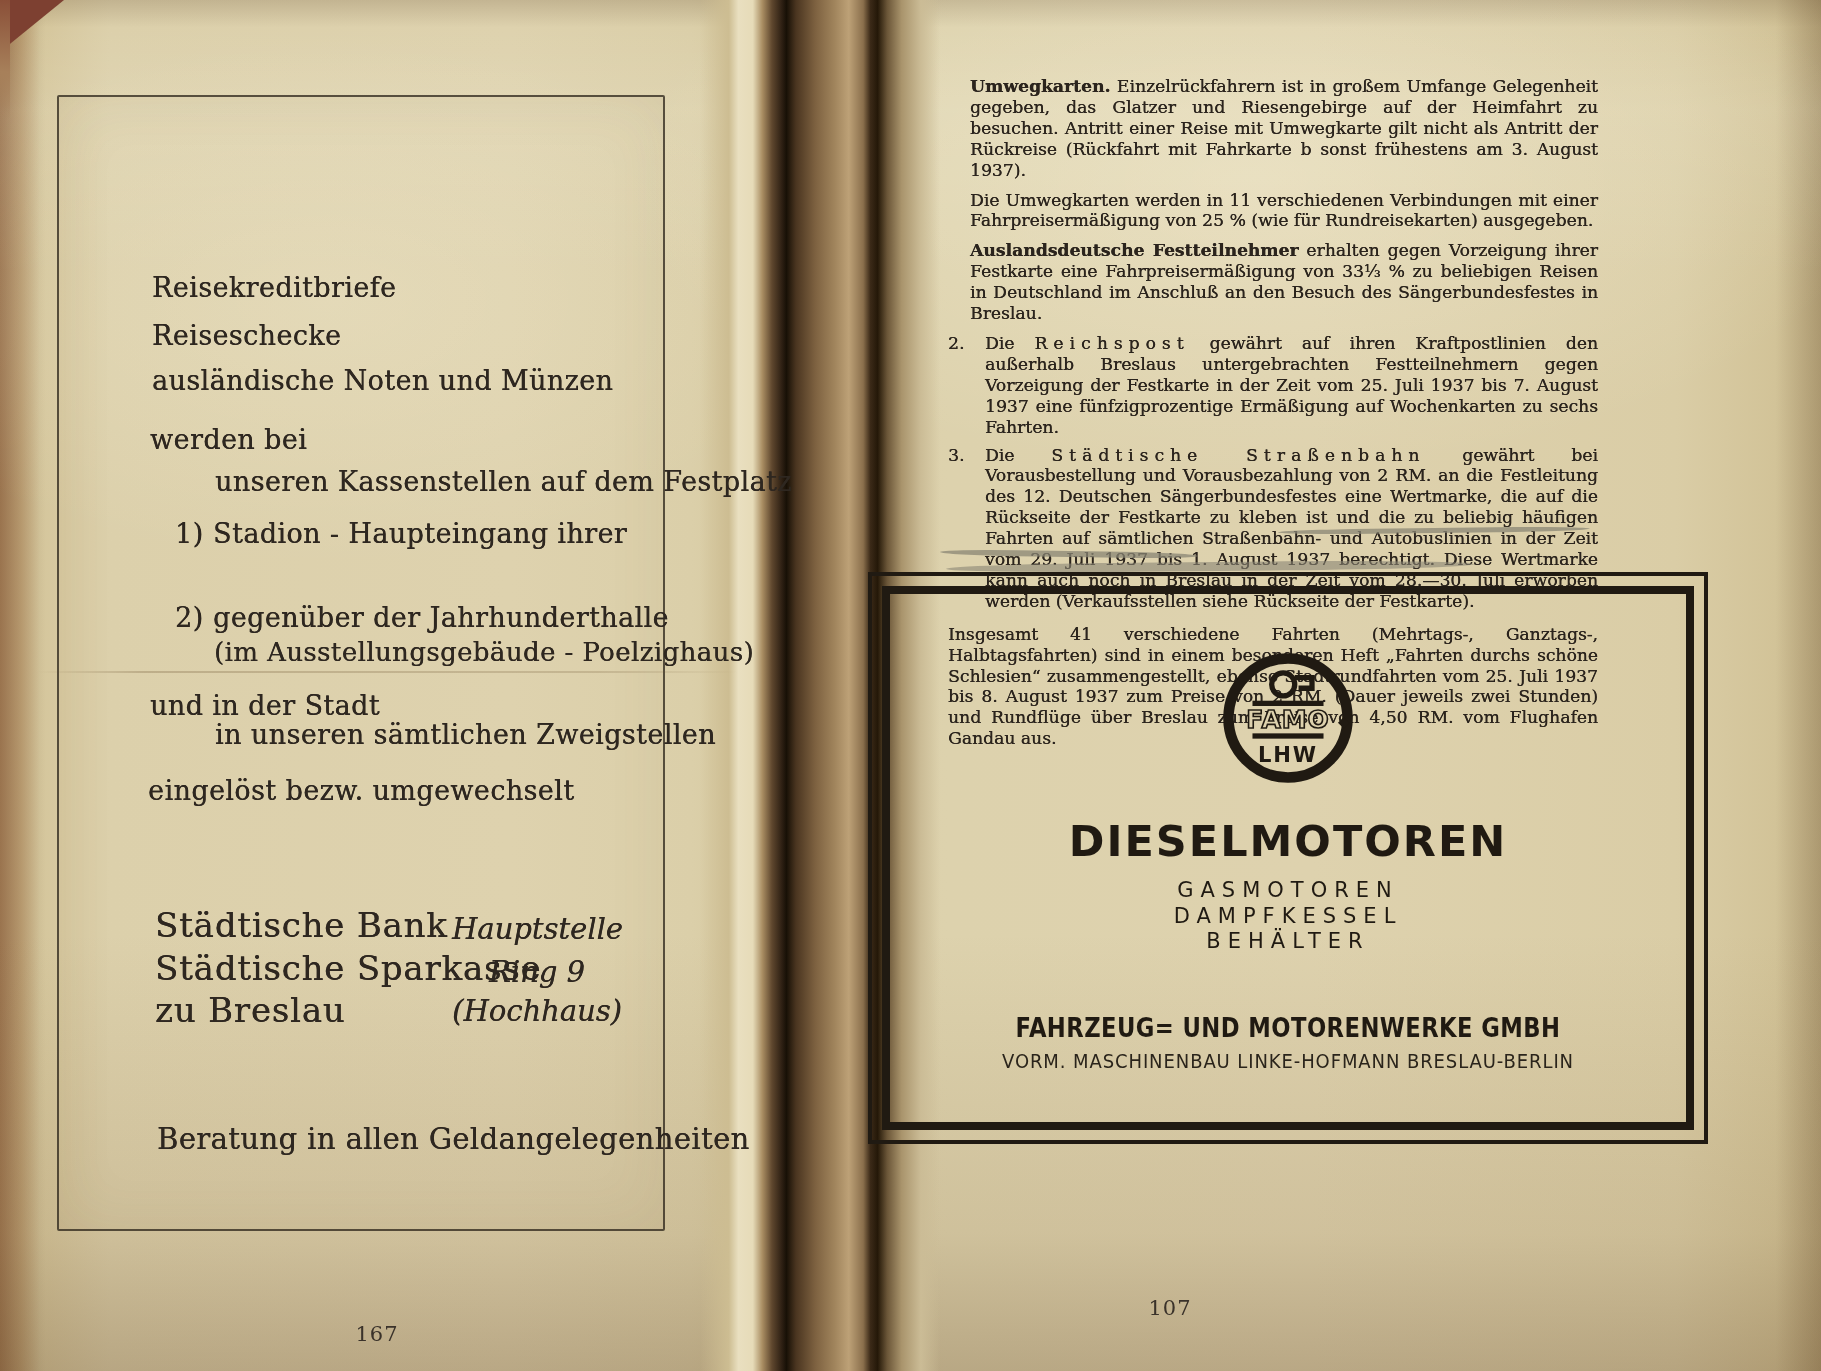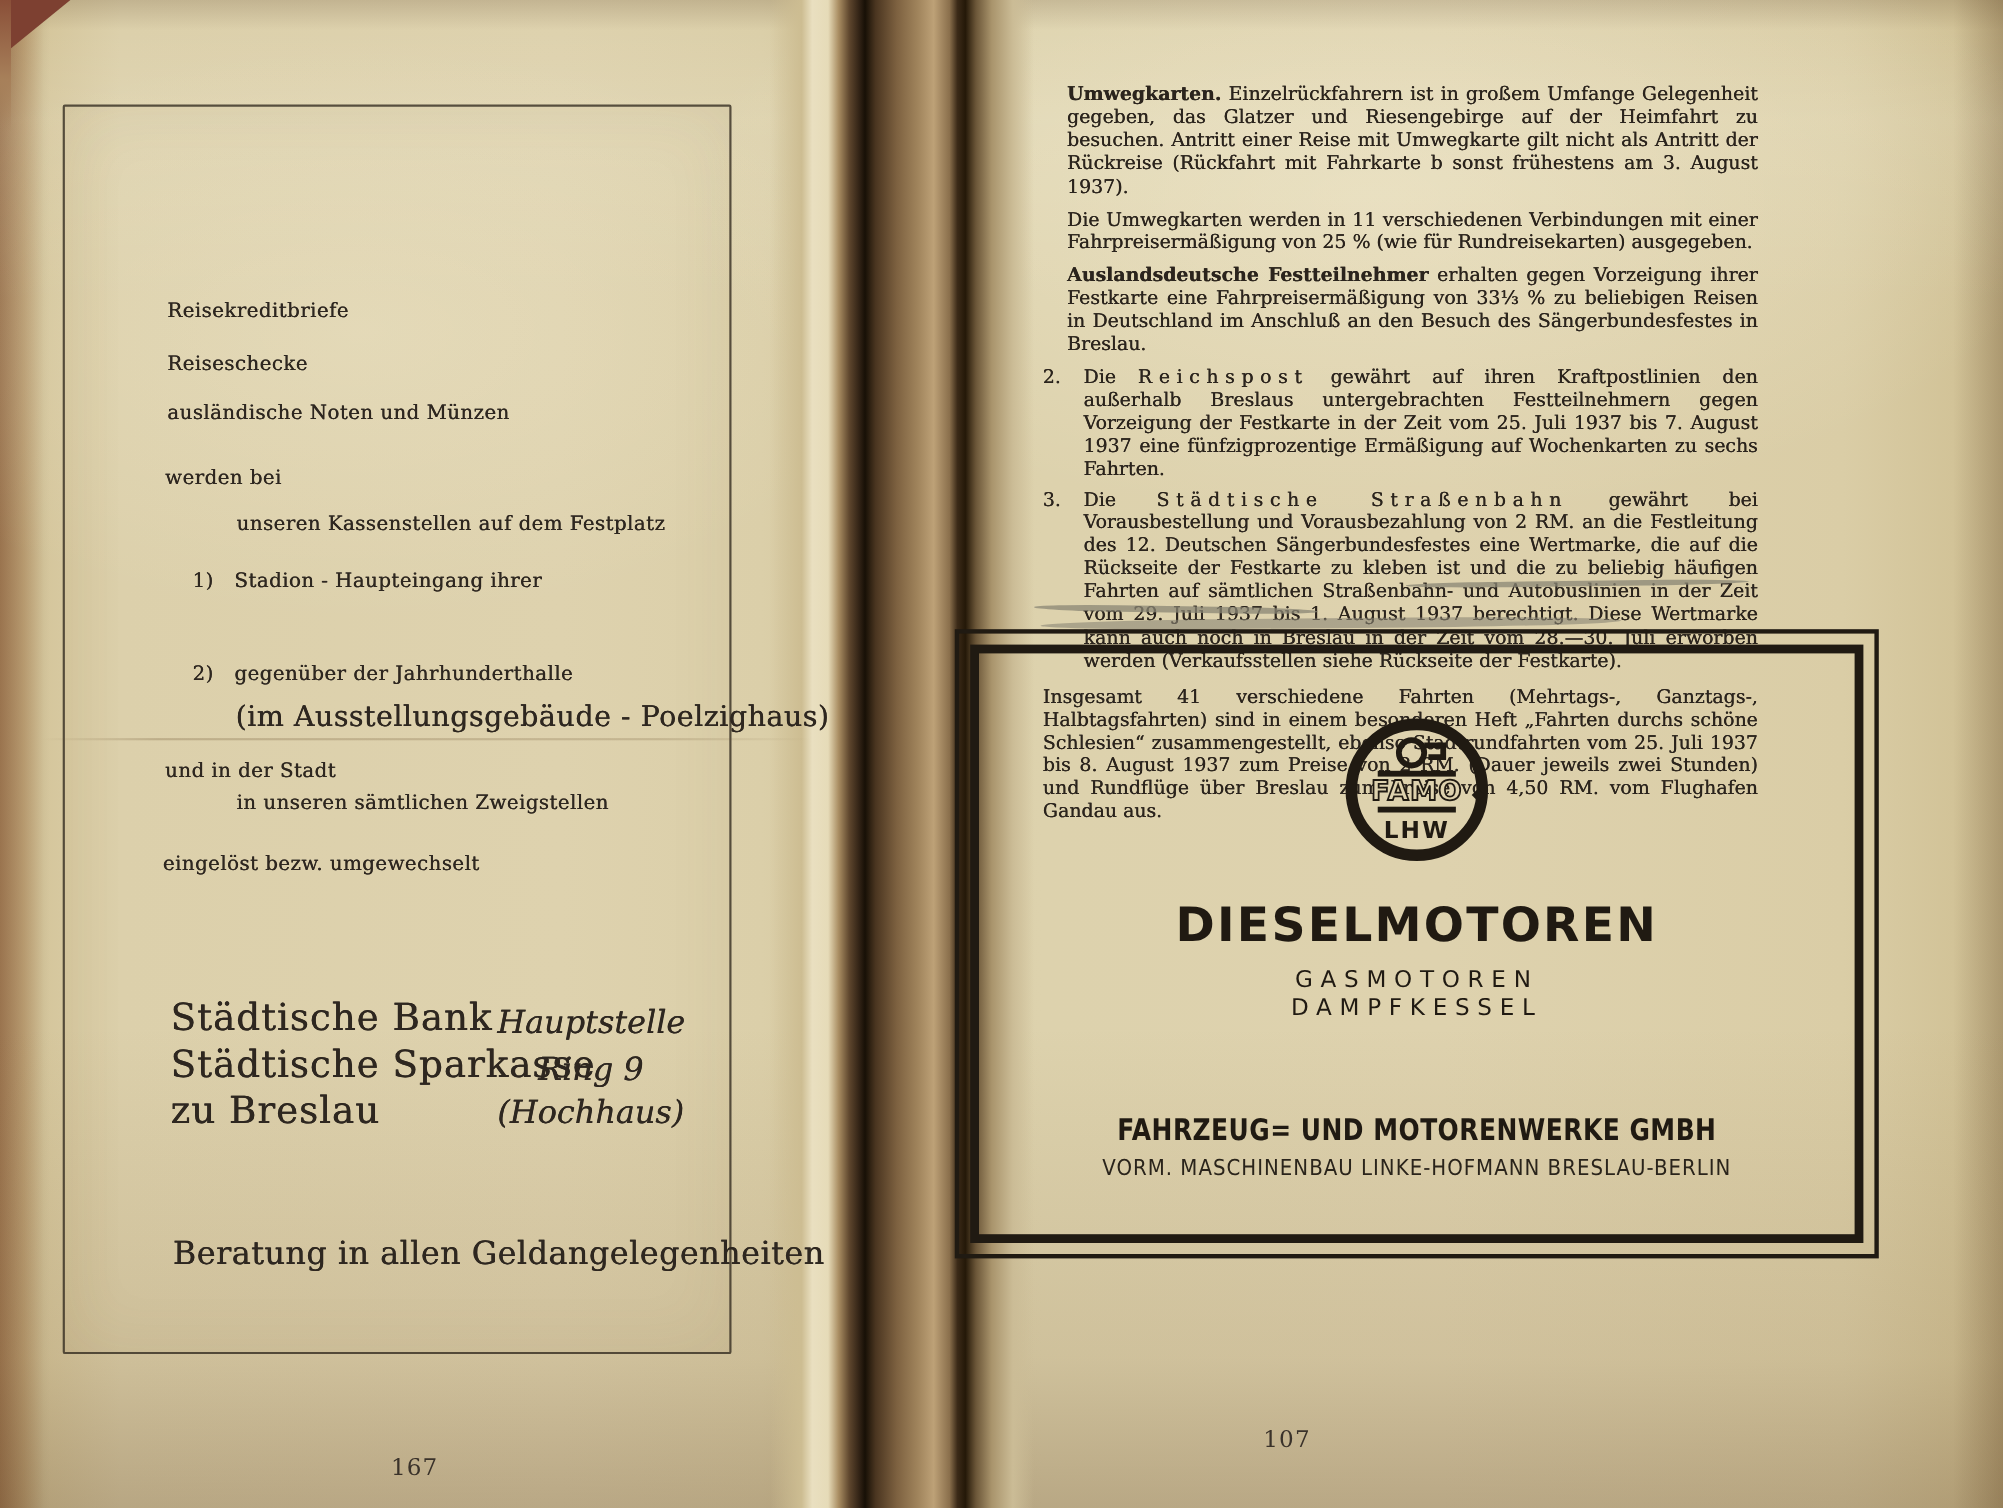--- a/index.html
+++ b/index.html
@@ -28,21 +28,21 @@
   .page{position:absolute;top:0;height:100%;}
   .page-left{left:0;width:740px;}
   .page-right{left:900px;width:921px;}
 
   
   .ad-frame{position:absolute;left:57px;top:95px;width:604px;height:1132px;
         border:2px solid rgba(48,40,28,.78);border-radius:2px;
         box-shadow:inset 0 0 60px rgba(120,90,50,.08);}
   .crease-h{position:absolute;left:38px;top:671px;width:700px;height:2px;
         background:linear-gradient(90deg,rgba(110,85,50,0),rgba(110,85,50,.28) 15%,rgba(110,85,50,.22) 80%,rgba(110,85,50,0));}
-  .lp-line{position:absolute;font-size:18px;letter-spacing:.4px;white-space:nowrap;
+  .lp-line{position:absolute;font-size:27px;letter-spacing:.4px;white-space:nowrap;
         color:#2e2720;text-shadow:.3px 0 0 #2e2720;}
   .lp-sub{font-size:26px;}
   .lp-bank{font-size:34px;letter-spacing:.8px;}
   .lp-addr{position:absolute;left:452px;width:170px;text-align:center;font-size:29px;white-space:nowrap;
         color:#2e2720;text-shadow:.3px 0 0 #2e2720;font-style:italic;}
   .lp-footer{font-size:29px;}
   .pagenum{position:absolute;font-size:21px;letter-spacing:1px;color:#3a322a;text-align:center;}
 
   
   .rp-text{position:absolute;left:48px;top:76px;width:650px;font-size:17.2px;line-height:20.9px;
@@ -153,20 +153,21 @@
           <rect x="38" y="91" width="74" height="5.5" fill="#201a12"></rect>
           <text x="75" y="85" text-anchor="middle" font-size="26" font-weight="bold" font-family="DejaVu Sans, sans-serif" fill="#ded2ae" stroke="#201a12" stroke-width="1.7" letter-spacing="1">FAMO</text>
           <text x="75" y="121" text-anchor="middle" font-size="22" font-weight="bold" font-family="DejaVu Sans, sans-serif" fill="#201a12" letter-spacing="2">LHW</text>
         </svg>
 
         <div class="ad-headline">DIESELMOTOREN</div>
 
         <div class="ad-products">
           <div>GASMOTOREN</div>
           <div>DAMPFKESSEL</div>
+          <div>BEHÄLTER</div>
         </div>
 
         <div class="ad-company">FAHRZEUG= UND MOTORENWERKE GMBH</div>
         <div class="ad-company-sub">VORM. MASCHINENBAU LINKE-HOFMANN BRESLAU-BERLIN</div>
       </div>
     </div>
 
     <div class="pagenum" style="left:225px;top:1296px;width:90px;">107</div>
   </div>
 

